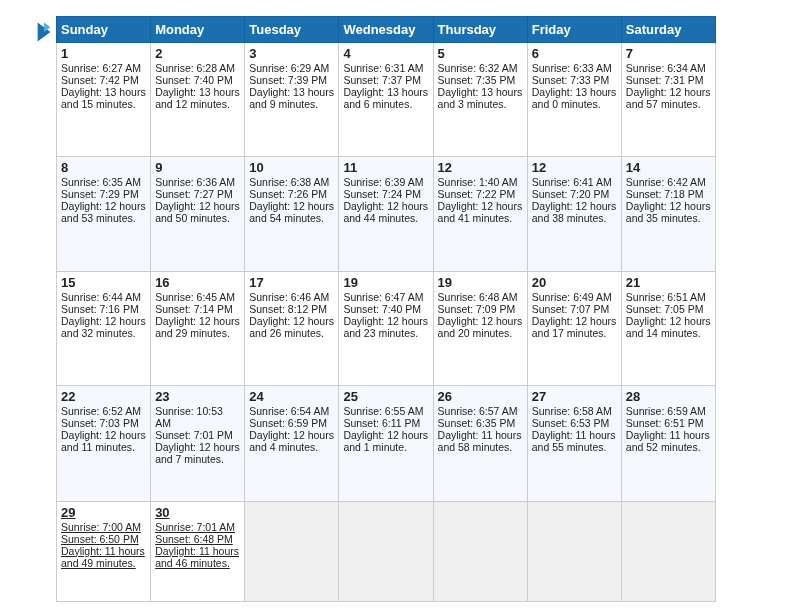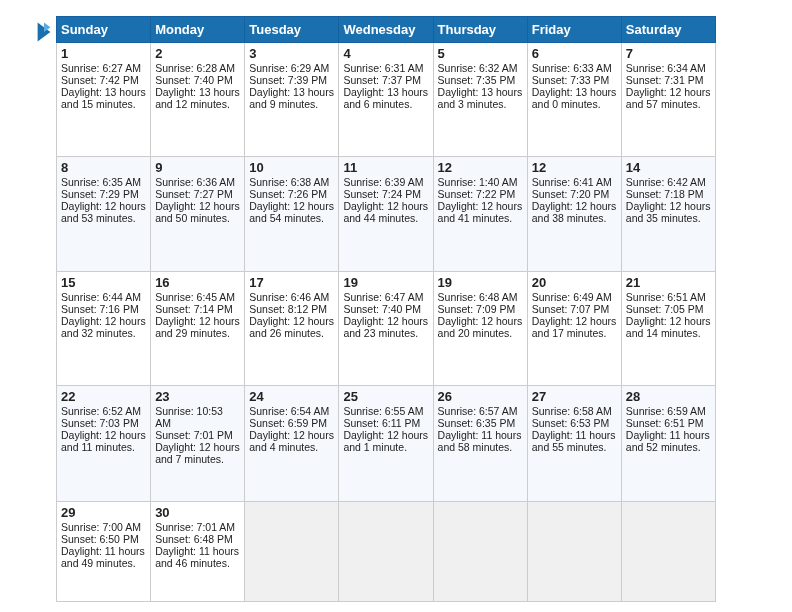--- a/index.html
+++ b/index.html
@@ -83,20 +83,21 @@
       background: #fff;
     }
     .day-num {
       font-size: 13px;
       font-weight: bold;
       display: block;
       margin-bottom: 1px;
     }
     .last-row td {
       height: 72px;
+      text-decoration: underline;
     }
   </style>
 </head>
 <body>
 
 <div class="page">
   <div class="header">
     <div class="logo">
       <svg class="logo-icon" viewBox="0 0 40 40">
         <polygon points="22,8 38,20 22,32" fill="#1a6faf"></polygon>

